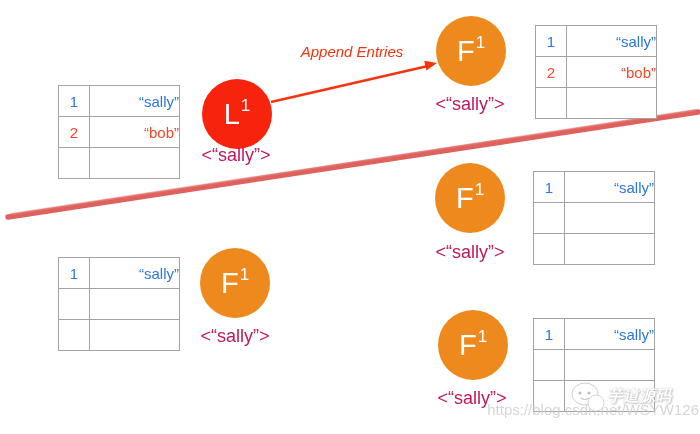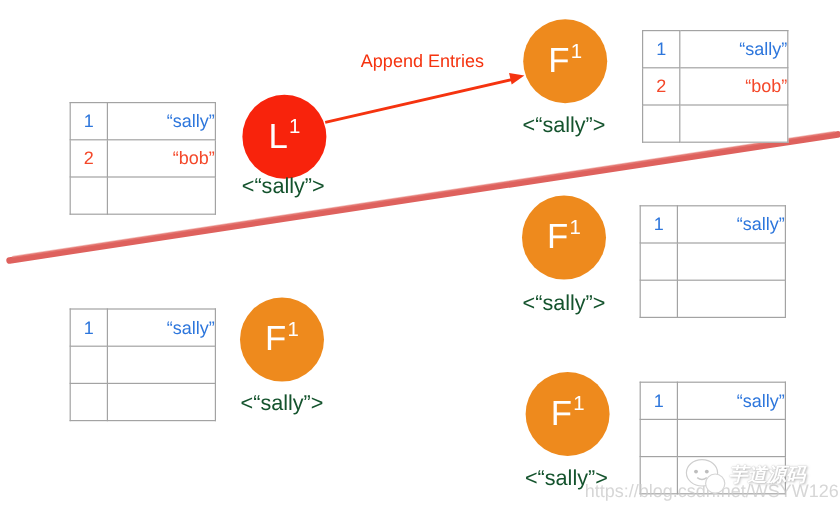--- a/index.html
+++ b/index.html
@@ -26,26 +26,26 @@
     display:flex; align-items:center; justify-content:center;
     color:#fff;
   }
   .node.leader   { background:var(--leader); }
   .node.follower { background:var(--follower); }
   .node-letter { font-size:29px; line-height:1; }
   .node-term   { font-size:17px; line-height:1; position:relative; top:-9px; margin-left:1px; }
 
   .node-input {
     position:absolute; transform:translateX(-50%);
-    font-size:18px; color:#14532d; white-space:nowrap;
+    font-size:18px; color:#be185d; white-space:nowrap;
   }
 
   .annot {
     position:absolute; transform:translateX(-50%);
-    font-size:15px; color:var(--arrow_red); white-space:nowrap;
+    font-size:15px; color:var(--arrow_red); white-space:nowrap;font-style:italic;
   }
 
   
   .wm-brand {
     position:absolute; left:607px; top:386px;
     font-size:16px; font-weight:bold; color:#ffffff; white-space:nowrap;
     text-shadow:0 0 1px #b5b5b5, 1px 1px 2px rgba(140,140,140,0.55);
     font-style:italic;
   }
   .wm-url {

